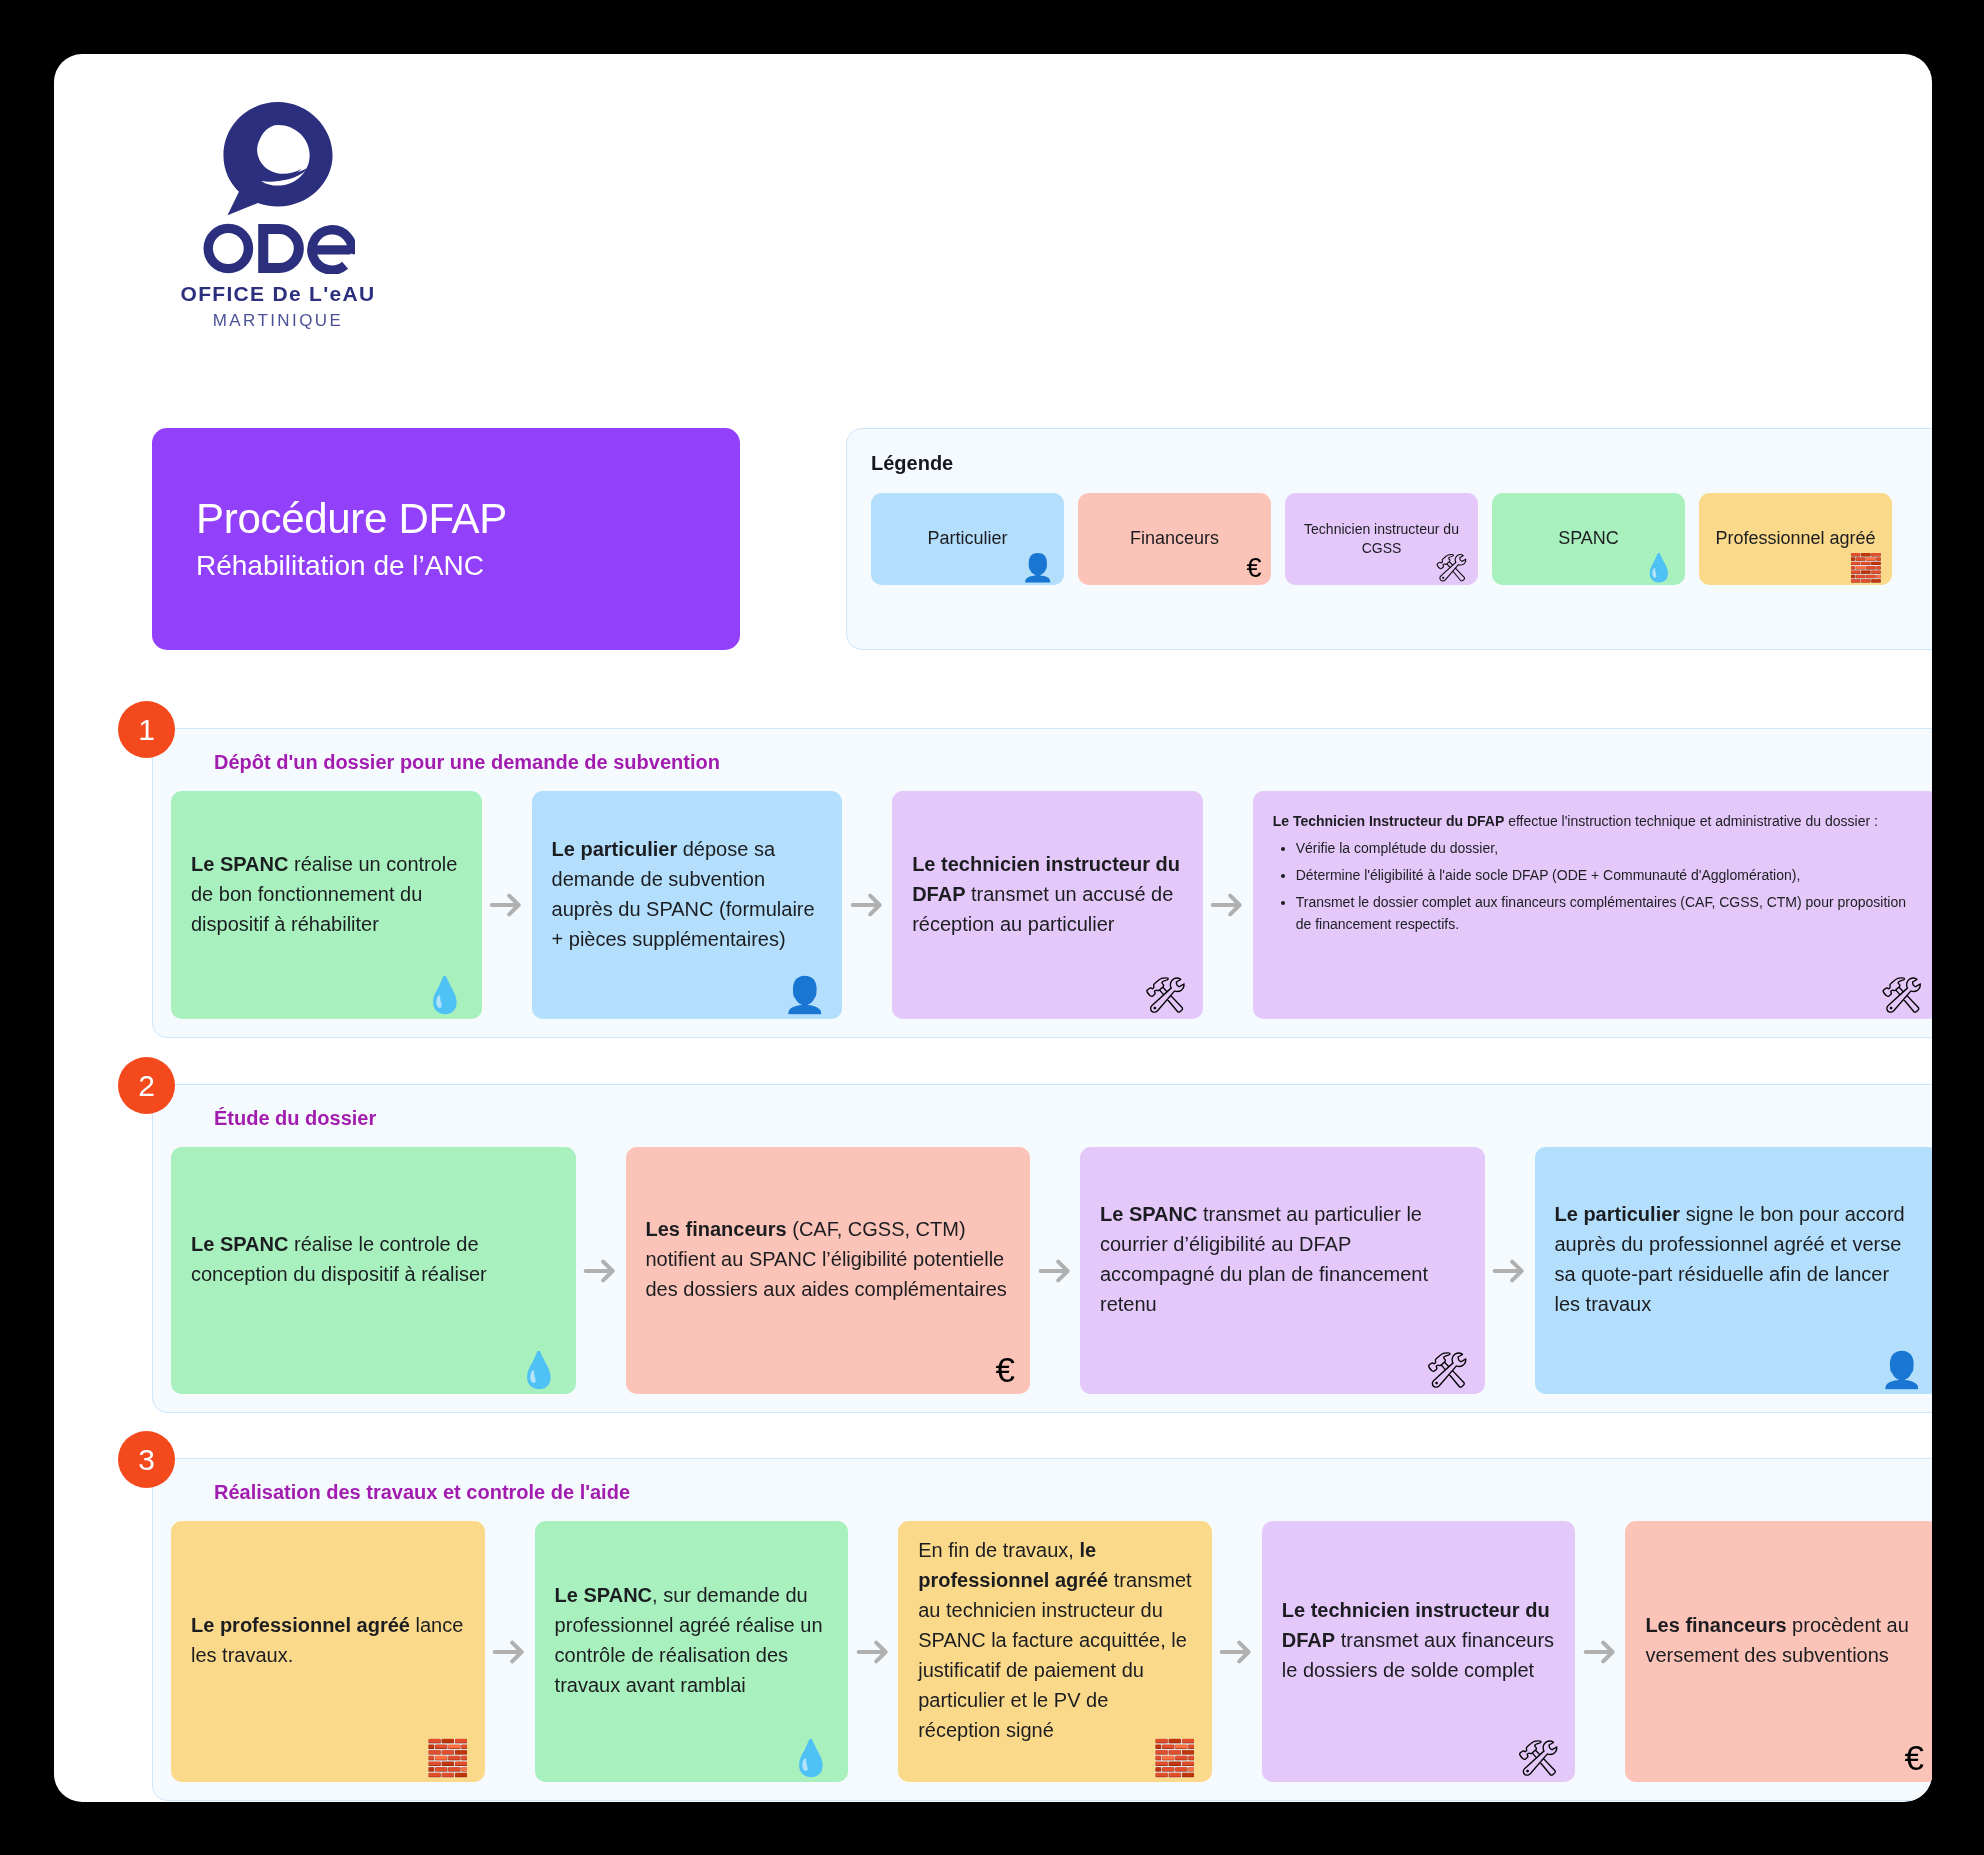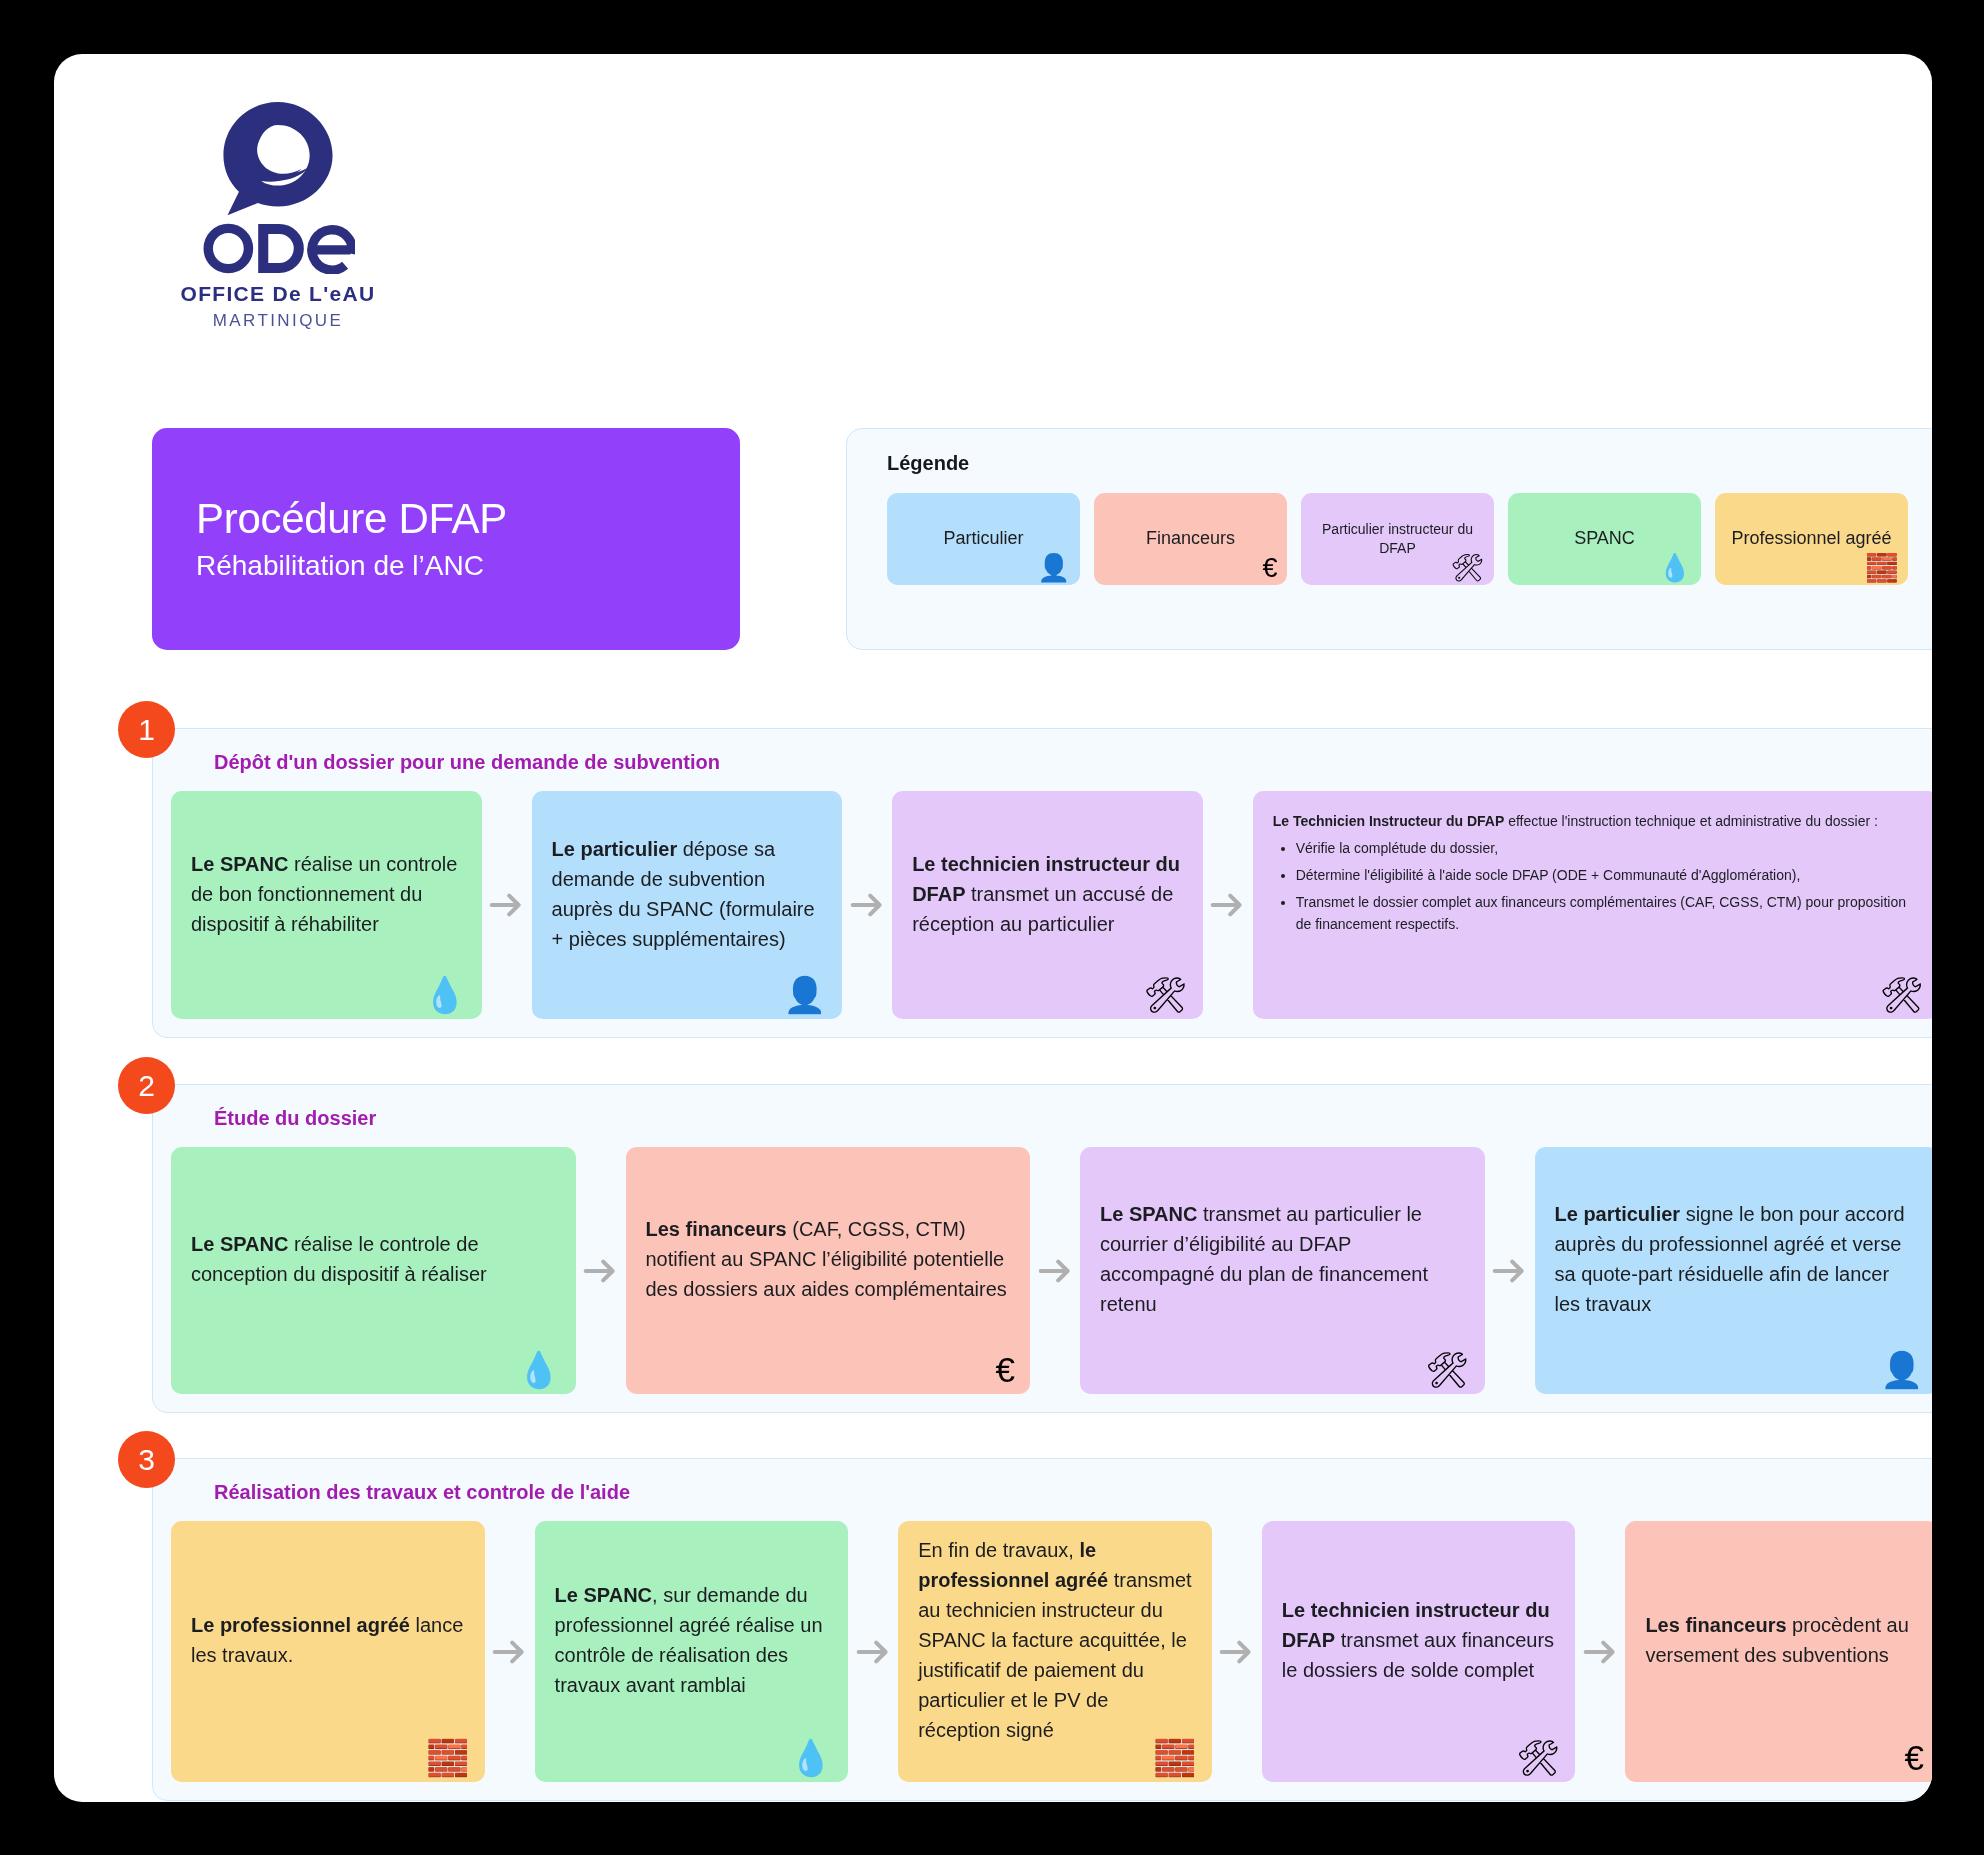--- a/index.html
+++ b/index.html
@@ -53,21 +53,21 @@
   .title-sub  { font-size: 28px; font-weight: 400; line-height: 1.2; margin-top: 6px; }
 
   
   .legend-panel {
     position: absolute;
     left: 792px; top: 374px;
     width: 1112px; height: 222px;
     background: #f5faff;
     border: 1.3px solid #cfe7fb;
     border-radius: 16px;
-    padding: 23px 40px;
+    padding: 23px 24px;
   }
   .legend-title { font-size: 20px; font-weight: 700; color: #16181d; }
   .legend-row { display: flex; gap: 14px; margin-top: 17.5px; }
   .legend-chip {
     width: 193px; height: 92px;
     border-radius: 10.8px;
     position: relative;
     display: flex; align-items: center; justify-content: center;
     padding: 5.4px 10.8px;
   }
@@ -170,21 +170,21 @@
     <div class="legend-row" id="legend-row">
         <div class="legend-chip c-blue">
           <div class="lbl">Particulier</div>
           <span class="ic">👤</span>
         </div>
         <div class="legend-chip c-pink">
           <div class="lbl">Financeurs</div>
           <span class="ic">€</span>
         </div>
         <div class="legend-chip c-purple">
-          <div class="lbl small">Particulier instructeur du DFAP</div>
+          <div class="lbl small">Technicien instructeur du CGSS</div>
           <span class="ic">🛠</span>
         </div>
         <div class="legend-chip c-green">
           <div class="lbl">SPANC</div>
           <span class="ic">💧</span>
         </div>
         <div class="legend-chip c-yellow">
           <div class="lbl">Professionnel agréé</div>
           <span class="ic">🧱</span>
         </div>

